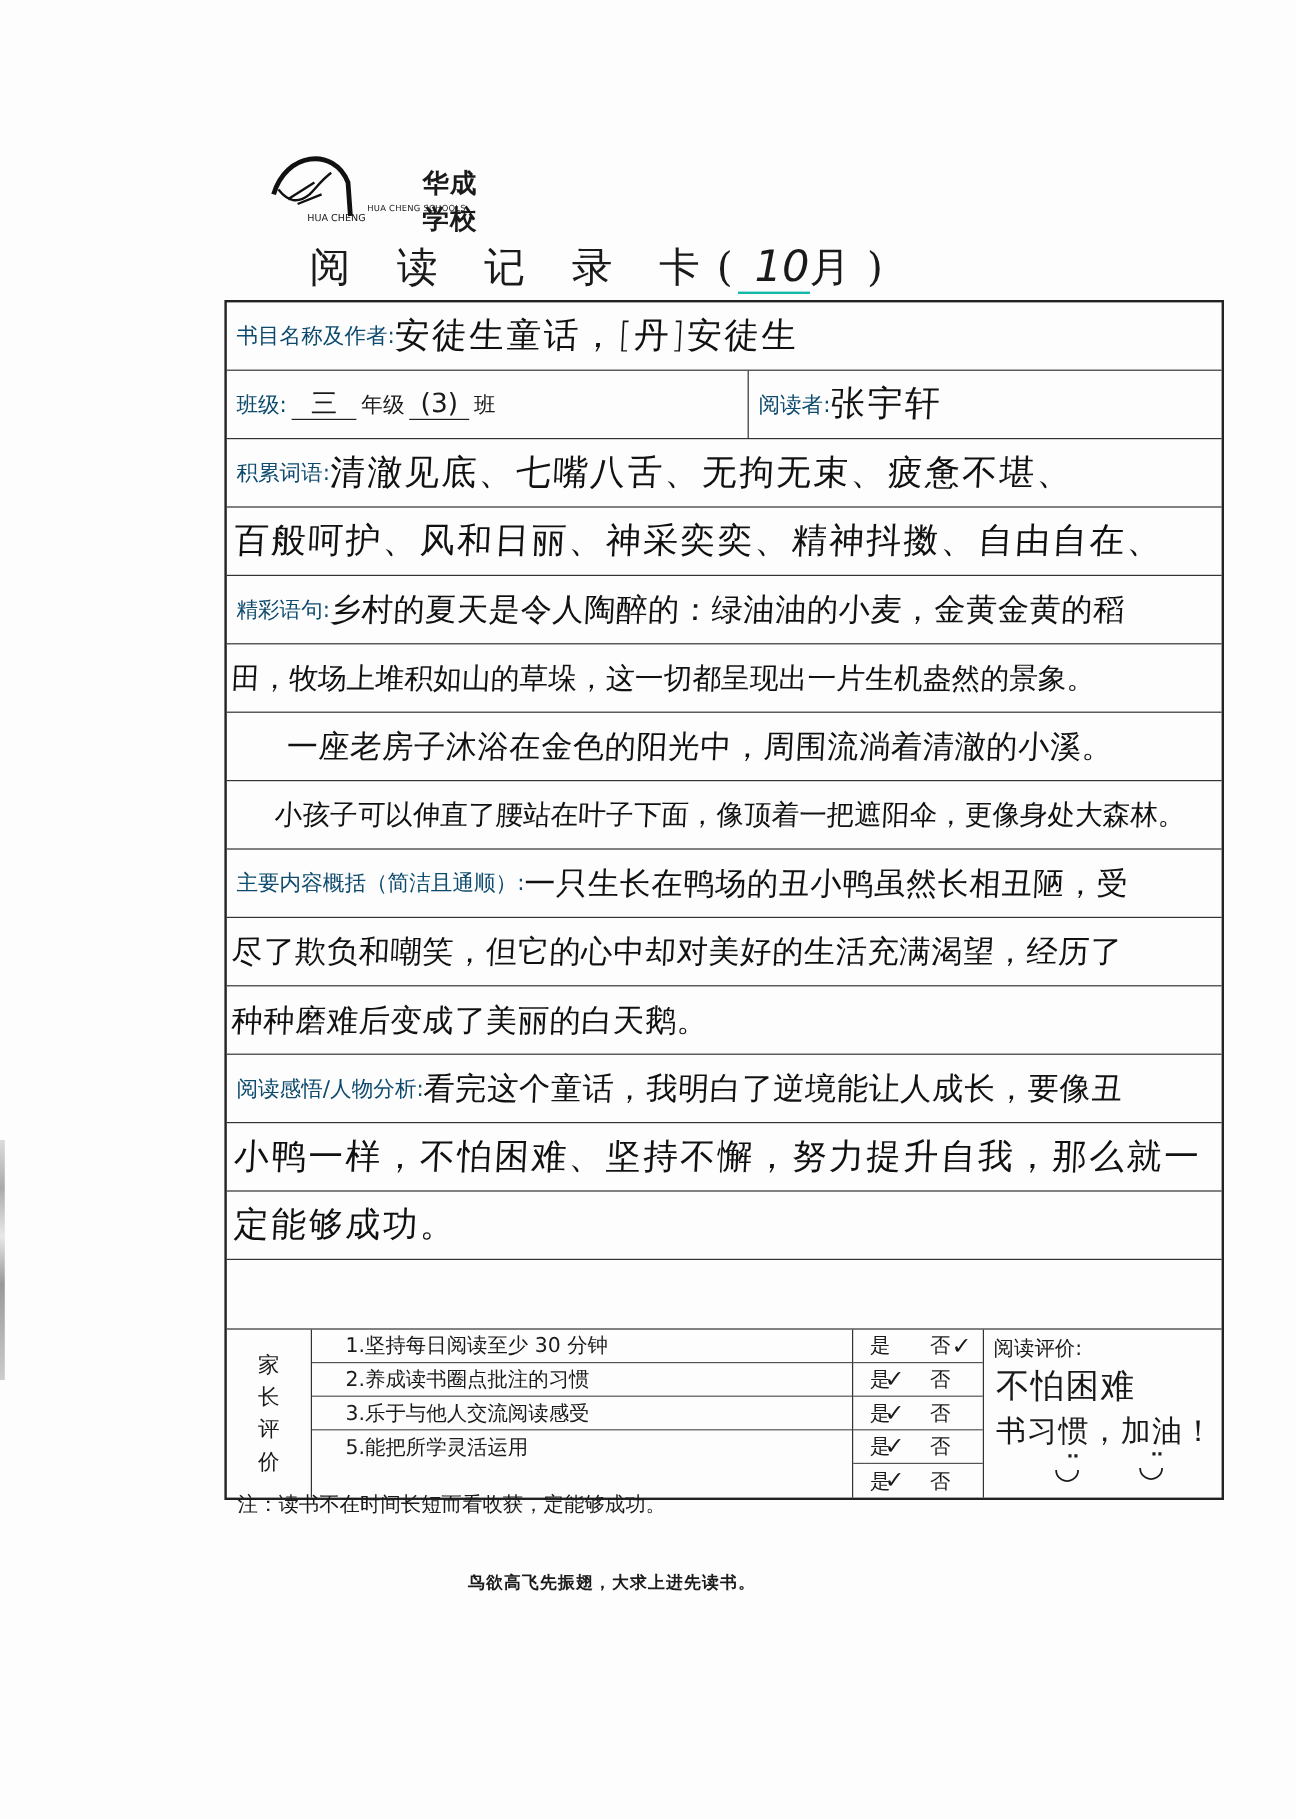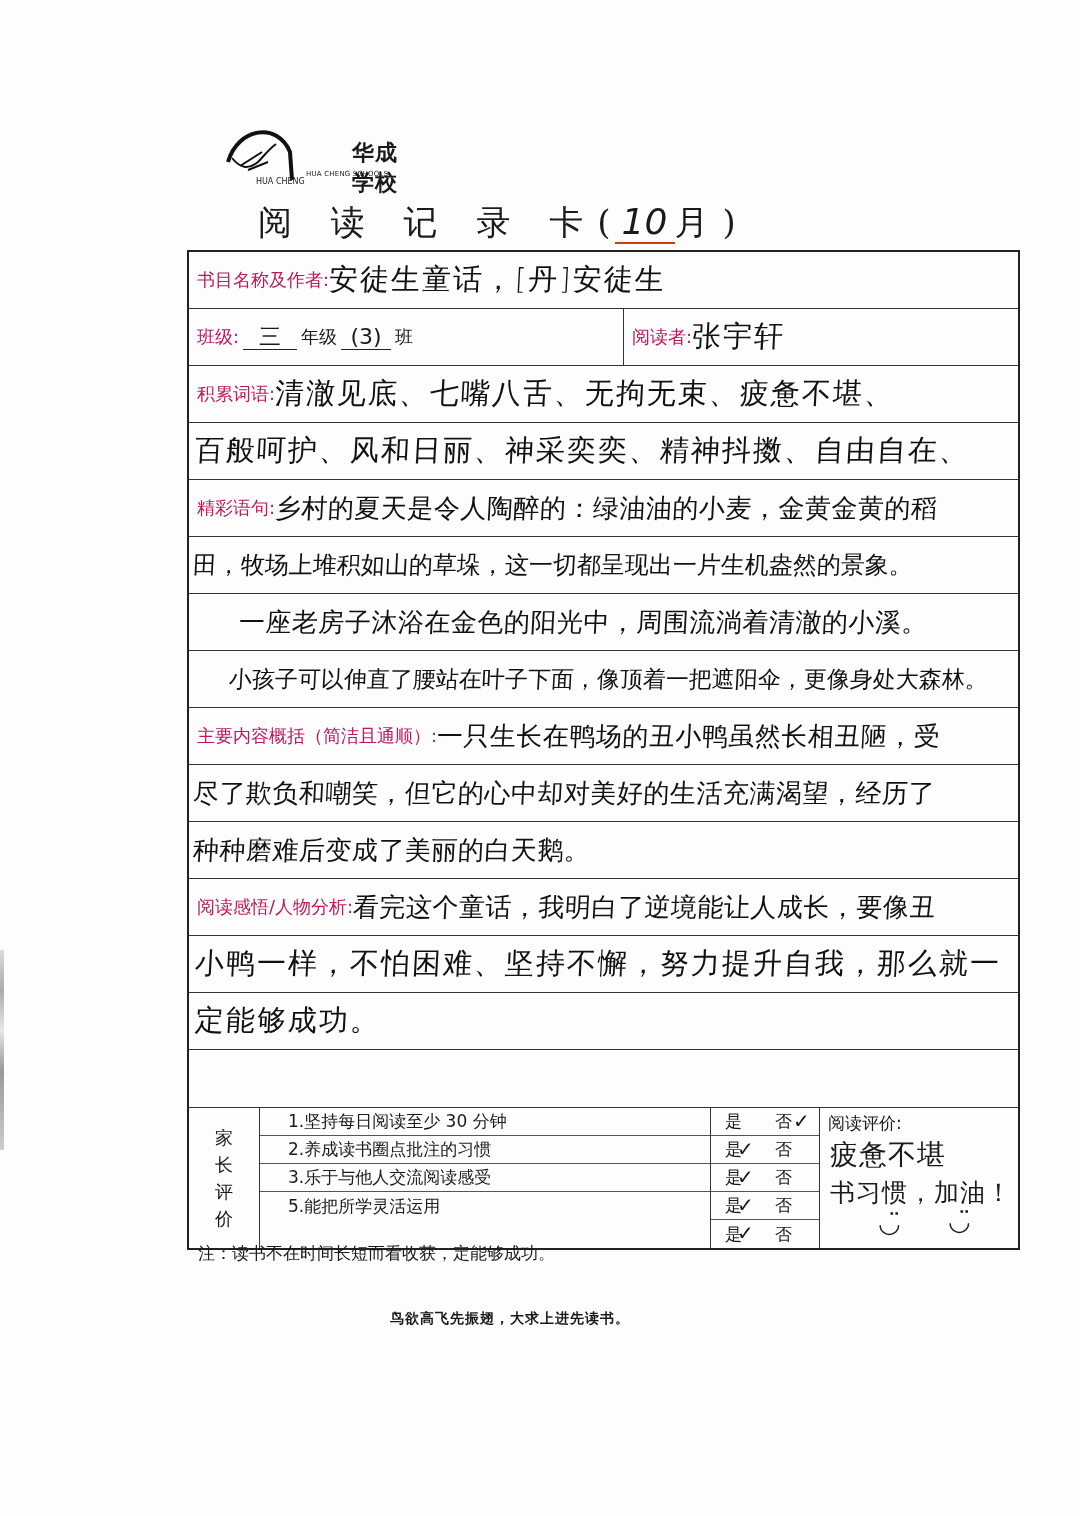--- a/index.html
+++ b/index.html
@@ -11,28 +11,28 @@
     position: absolute; left: 0; top: 950px; width: 4px; height: 200px;
     background: linear-gradient(#ddd, #aaa 20%, #e8e8e8 40%, #999 60%, #ccc);
   }
   .logo { position: absolute; left: 218px; top: 122px; width: 200px; height: 66px; }
   .logo svg { position: absolute; left: 0; top: 0; }
   .logo-cn { position: absolute; left: 86px; top: 16px; font-size: 22px; font-weight: bold; letter-spacing: 1px; margin-left: 48px; }
   .logo-en { position: absolute; left: 88px; top: 48px; font-size: 7px; letter-spacing: 0.2px; }
   .logo-sub { position: absolute; left: 4px; top: 55px; font-size: 8px; margin-left: 34px; }
 
   .title { position: absolute; left: 258px; top: 200px; font-size: 34px; font-family: "DejaVu Serif", serif; letter-spacing: 14px; }
-  .title .month { display: inline-block; min-width: 60px; border-bottom: 2px solid #c2410c; text-align: center; letter-spacing: 0;
+  .title .month { display: inline-block; min-width: 60px; border-bottom: 2px solid #14b8a6; text-align: right; letter-spacing: 0;
     font-family: "DejaVu Sans", sans-serif; font-weight: 300; font-style: italic; font-size: 36px; }
   .title .paren { letter-spacing: 4px; }
 
   .card { position: absolute; left: 187px; top: 250px; width: 833px; border: 2px solid #222; box-sizing: border-box; }
   .row { border-bottom: 1.5px solid #333; height: 57px; position: relative; box-sizing: border-box; display: flex; align-items: center; }
   .row.nob { border-bottom: none; }
-  .lbl { font-size: 18px; padding-left: 8px; white-space: nowrap; color: #be185d; }
+  .lbl { font-size: 18px; padding-left: 8px; white-space: nowrap; color: #0c4a6e; }
   .hw { font-family: "DejaVu Sans", sans-serif; font-size: 29px; font-weight: 300; letter-spacing: 2px; white-space: nowrap; color: #111; transform: skewX(-3deg); }
   .hw.sm { font-size: 26px; letter-spacing: 0.5px; }
   .cell { height: 100%; display: flex; align-items: center; box-sizing: border-box; }
   .cell.split { border-right: 1.5px solid #333; }
   .uline { display: inline-block; border-bottom: 1.5px solid #222; text-align: center; font-size: 22px; line-height: 24px; margin: 0 4px; }
 
   .parent { display: flex; border-top: 1.5px solid #333; height: 140px; }
   .pl { width: 70px; border-right: 1.5px solid #333; display: flex; flex-direction: column; justify-content: center; align-items: center; font-size: 18px; line-height: 27px; }
   .items { width: 450px; border-right: 1.5px solid #333; }
   .item { height: 28px; border-bottom: 1.2px solid #555; display: flex; align-items: center; font-size: 17px; padding-left: 28px; box-sizing: border-box; }
@@ -174,21 +174,21 @@
       </div>
       <div class="opt">
         <span class="yes">是</span>
         <span class="no">否</span>
         <span class="tick" style="left:26px;">✓</span>
       </div>
     </div>
     <div class="eval">
       <span class="eval-lbl">阅读评价:</span>
       <div class="eval-hw">
-        <div>疲惫不堪</div>
+        <div>不怕困难</div>
         <div style="font-size:25px;">书习惯，加油！</div>
       </div>
       <span class="smile" style="left:58px;top:100px;">◡̈</span>
       <span class="smile" style="left:128px;top:98px;">◡̈</span>
     </div>
   </div>
 </div>
 
 <div class="note">注：读书不在时间长短而看收获，定能够成功。</div>
 <div class="motto">鸟欲高飞先振翅，大求上进先读书。</div>

